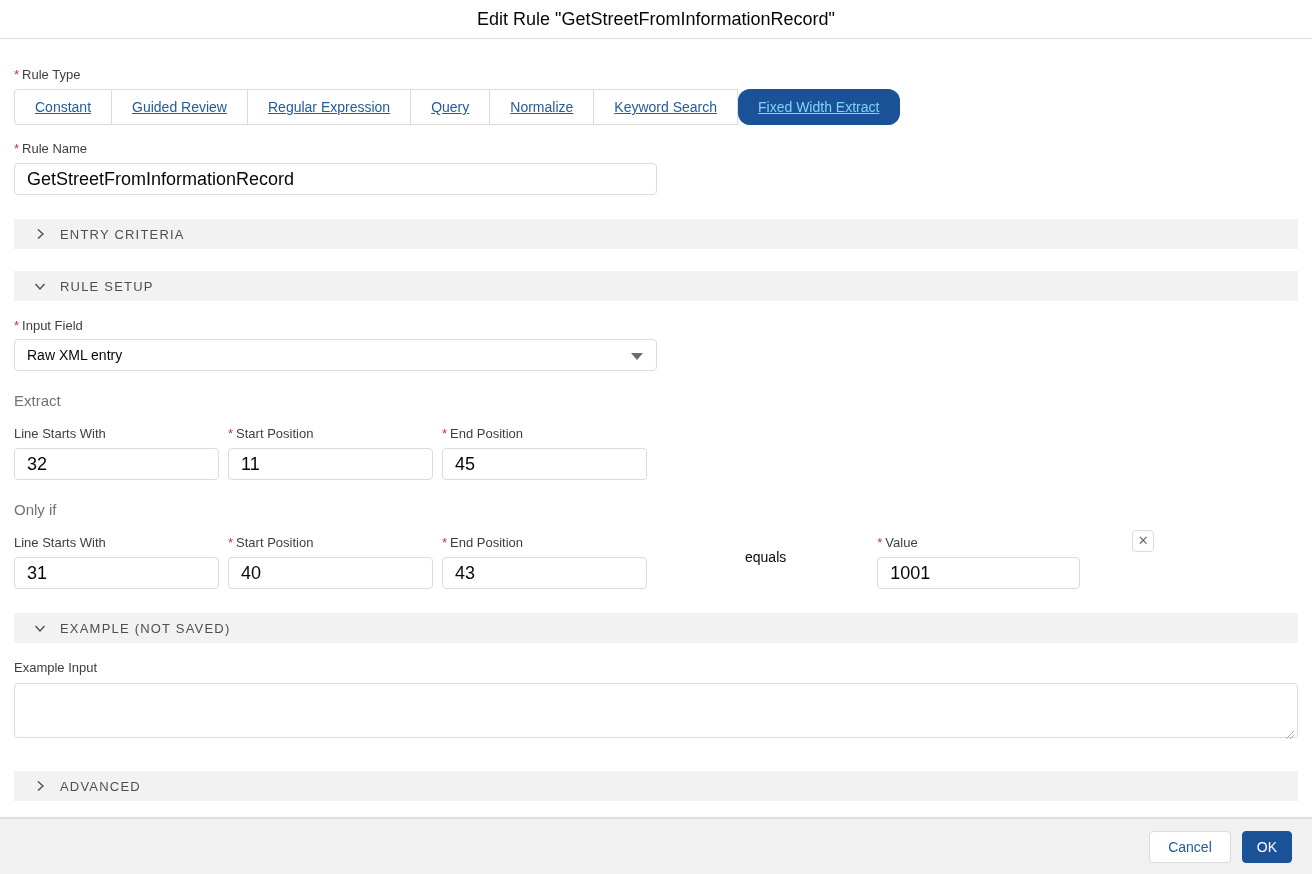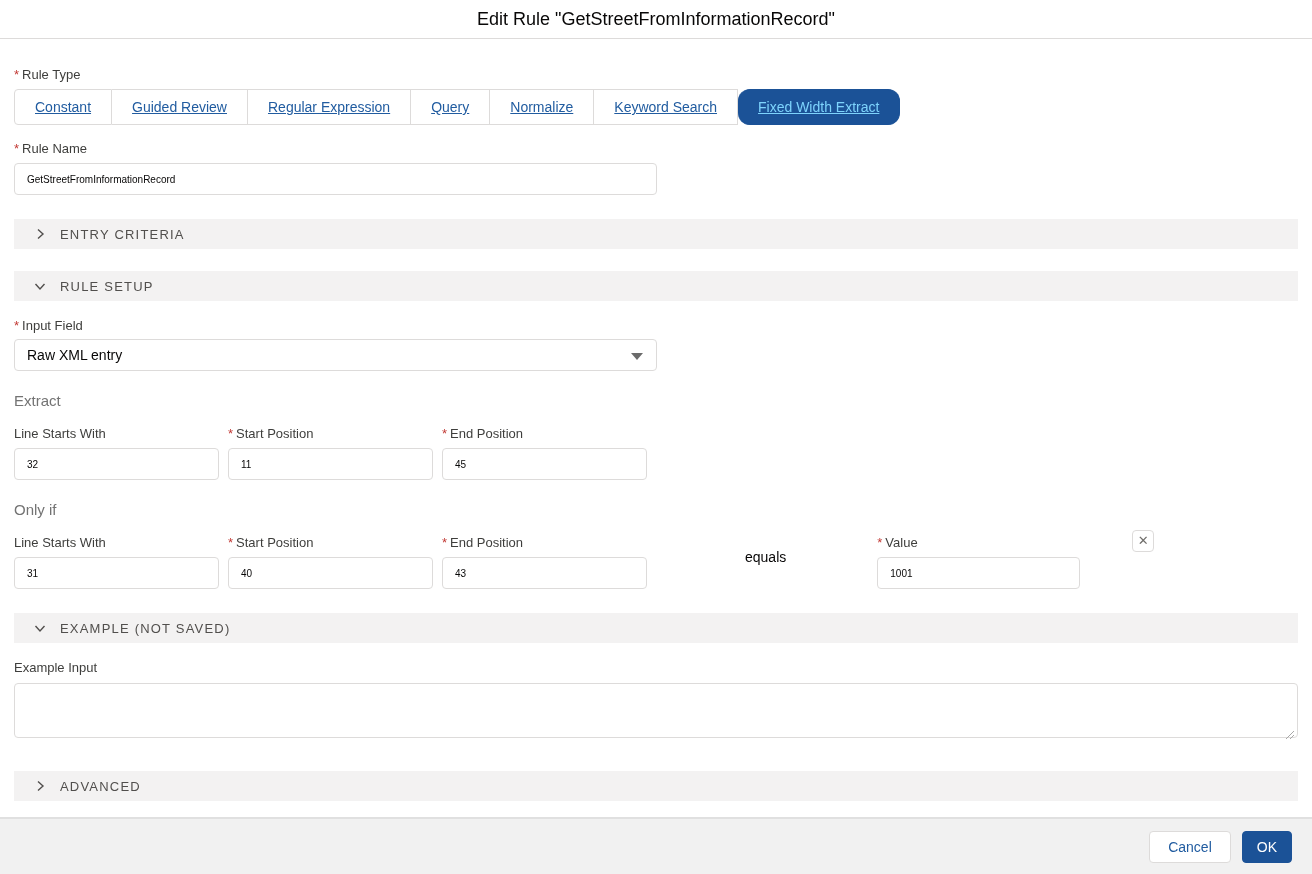--- a/index.html
+++ b/index.html
@@ -62,21 +62,21 @@
     border-radius: 12px;
     font-weight: 400;
   }
 
   
   .rule-name-label { margin-top: 16px; margin-bottom: 6px; }
   .text-input {
     height: 32px;
     border: 1px solid #dddbda;
     border-radius: 4px;
-    font-size: 10px;
+    font-size: 18px;
     font-family: "Liberation Sans", sans-serif;
     color: #080707;
     padding: 0 12px;
     background: #ffffff;
     width: 100%;
     outline: none;
   }
   .w-main { width: 643px; }
 
   

